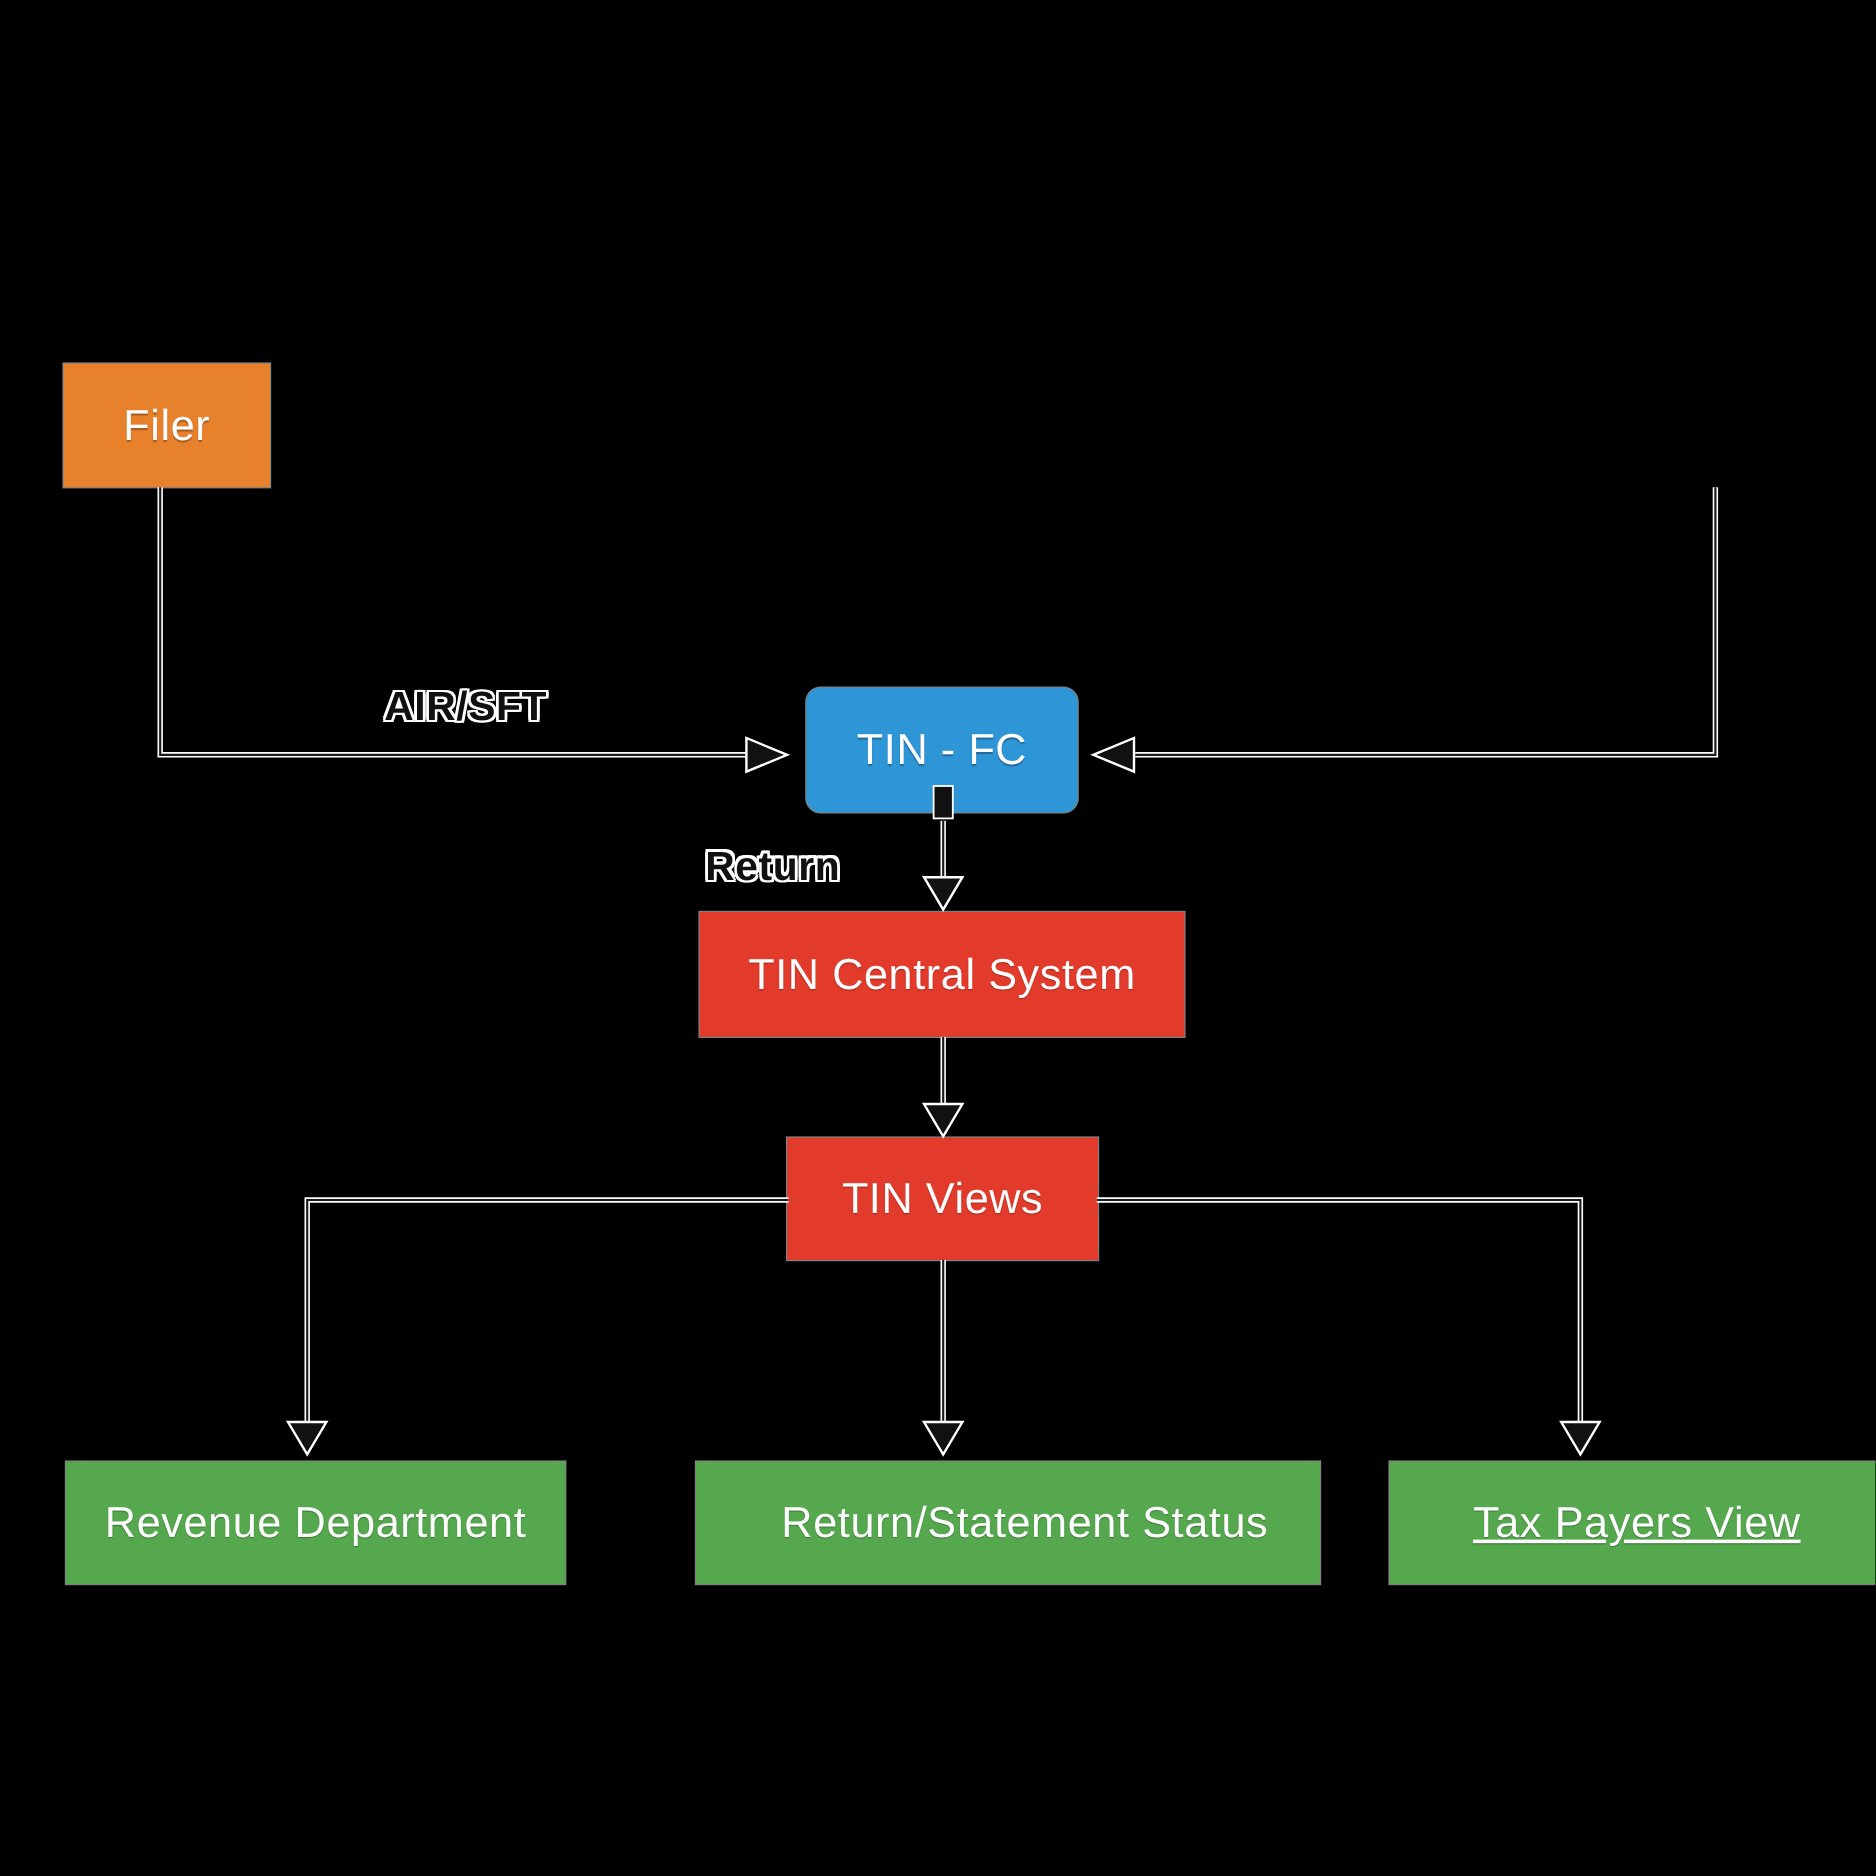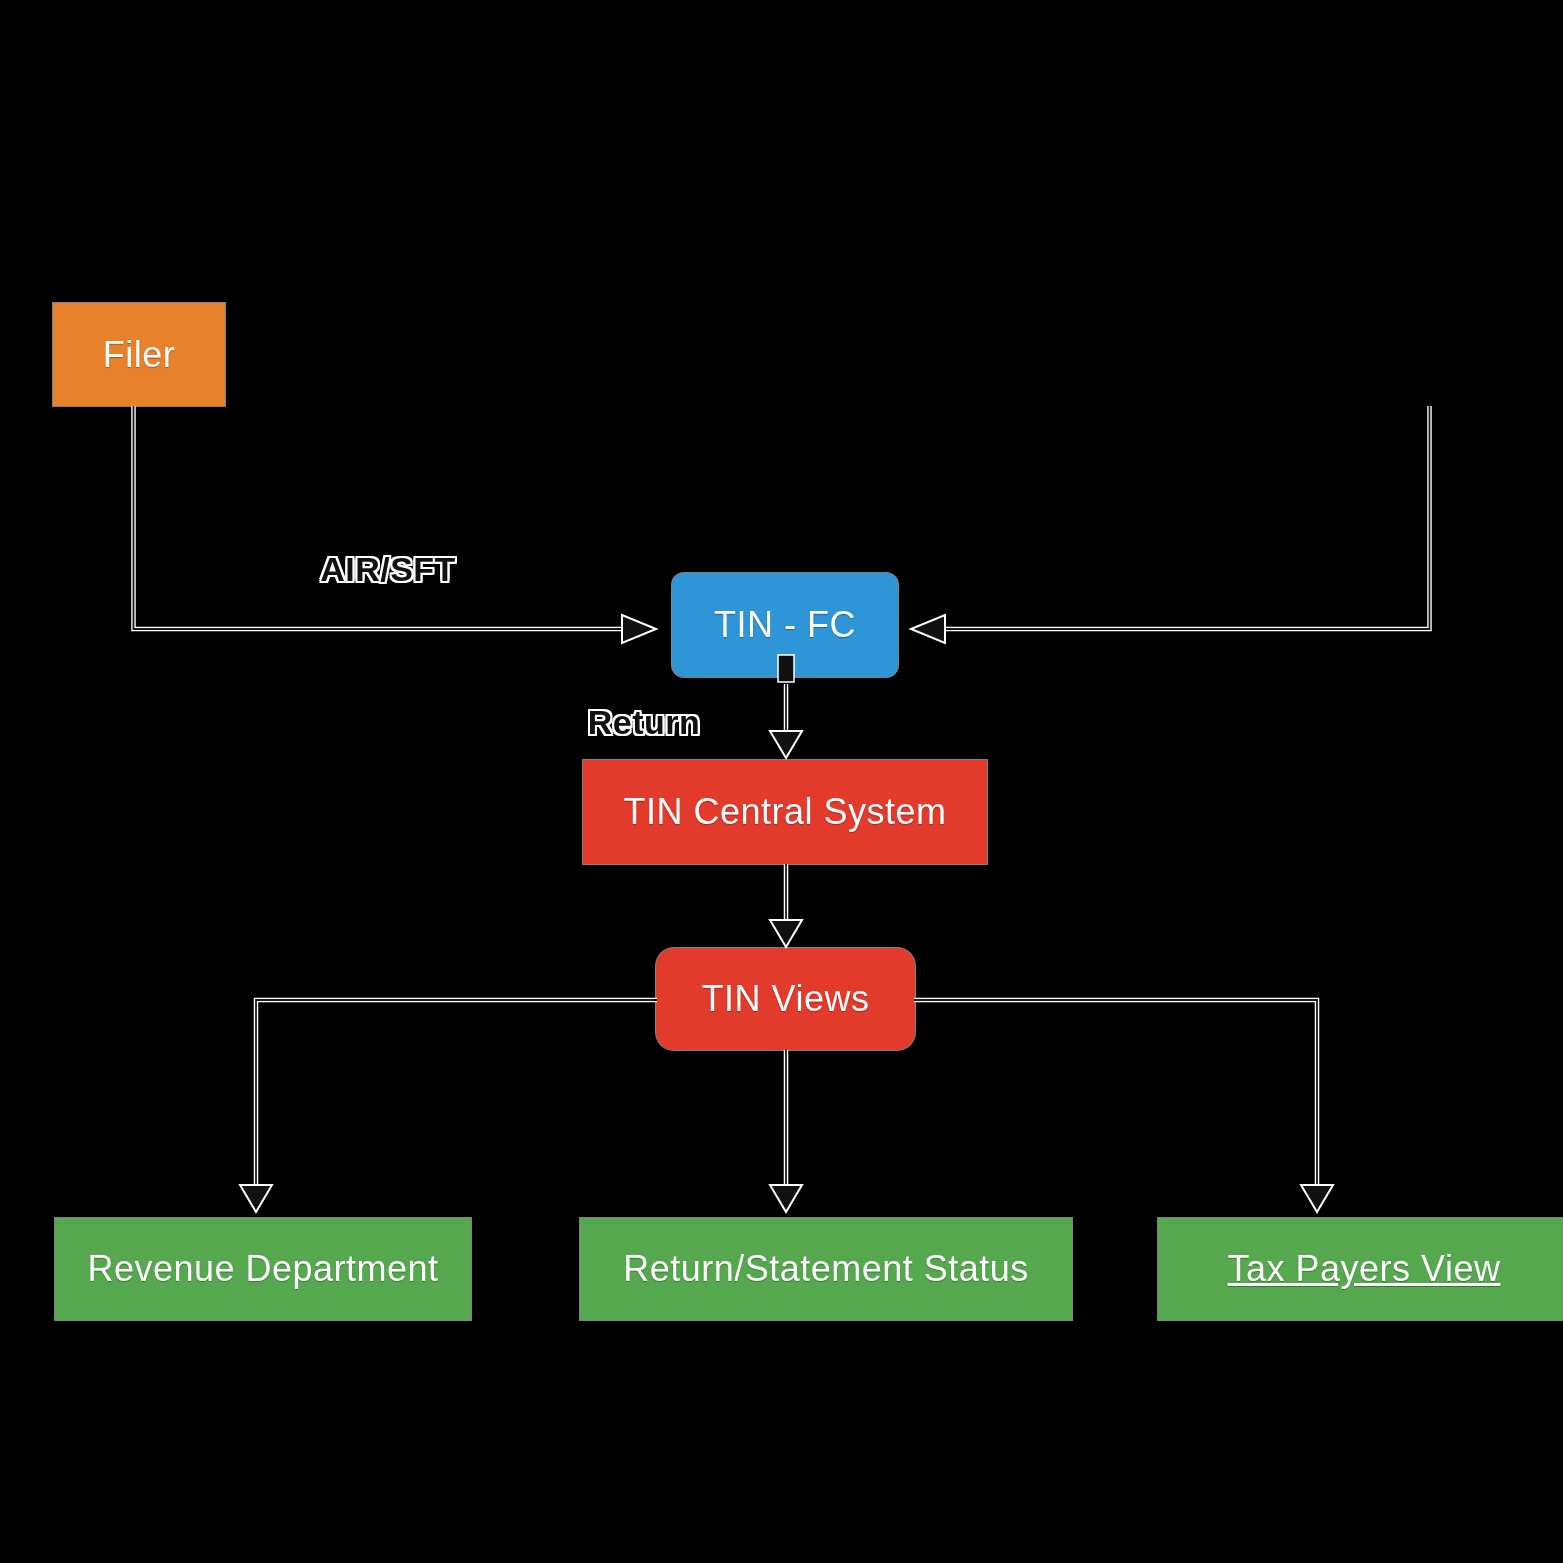--- a/index.html
+++ b/index.html
@@ -17,30 +17,30 @@
     color:#fdfdfd;font-size:36px;font-weight:400;letter-spacing:0.5px;
     text-shadow:0 1px 1px rgba(0,0,0,0.3);
     box-shadow:0 0 0 1px rgba(255,255,255,0.5);
   }
   .n-filer{left:53px;top:303px;width:172px;height:103px;}
   .n-deductor{left:1264px;top:303px;width:253px;height:103px;}
   .n-tinfc{left:672px;top:573px;width:226px;height:104px;border-radius:12px;}
   .n-central{left:583px;top:760px;width:404px;height:104px;}
   .n-views{left:656px;top:948px;width:259px;height:102px;}
   .n-revenue{left:55px;top:1218px;width:416px;height:102px;}
-  .n-status{left:580px;top:1218px;width:492px;height:102px;}
+  .n-status{left:580px;top:1218px;width:492px;height:102px;padding-left:28px;}
   .n-taxpayers{left:1158px;top:1218px;width:412px;height:102px;text-decoration:underline;}
   .edge-label{
     position:absolute;z-index:3;transform:translateX(-50%);
     color:#111111;font-size:34px;font-weight:700;letter-spacing:0.5px;white-space:nowrap;
     text-shadow:
       -2px -2px 0 #fff, 2px -2px 0 #fff, -2px 2px 0 #fff, 2px 2px 0 #fff,
       0 -2px 0 #fff, 0 2px 0 #fff, -2px 0 0 #fff, 2px 0 0 #fff;
   }
-  .l-airsft{left:388px;top:550px;}
+  .l-airsft{left:388px;top:570px;}
   .l-tds{left:1200px;top:569px;}
   .l-return{left:644px;top:703px;}
 </style>
 </head>
 <body>
 
 <div class="canvas">
 
   <svg class="edges" viewBox="0 0 1563 1563" xmlns="http://www.w3.org/2000/svg">
 
@@ -94,21 +94,21 @@
 
 
   <div class="node n-tinfc" style="background: rgb(46, 149, 215);">
     <span>TIN - FC</span>
   </div>
 
   <div class="node n-central" style="background: rgb(226, 58, 43);">
     <span>TIN Central System</span>
   </div>
 
-  <div class="node n-views" style="background: rgb(226, 58, 43); border-radius: 18px;">
+  <div class="node n-views" style="background: rgb(226, 58, 43);">
     <span>TIN Views</span>
   </div>
 
   <div class="node n-revenue" style="background: rgb(85, 168, 78);">
     <span>Revenue Department</span>
   </div>
 
   <div class="node n-status" style="background: rgb(85, 168, 78);">
     <span>Return/Statement Status</span>
   </div>

